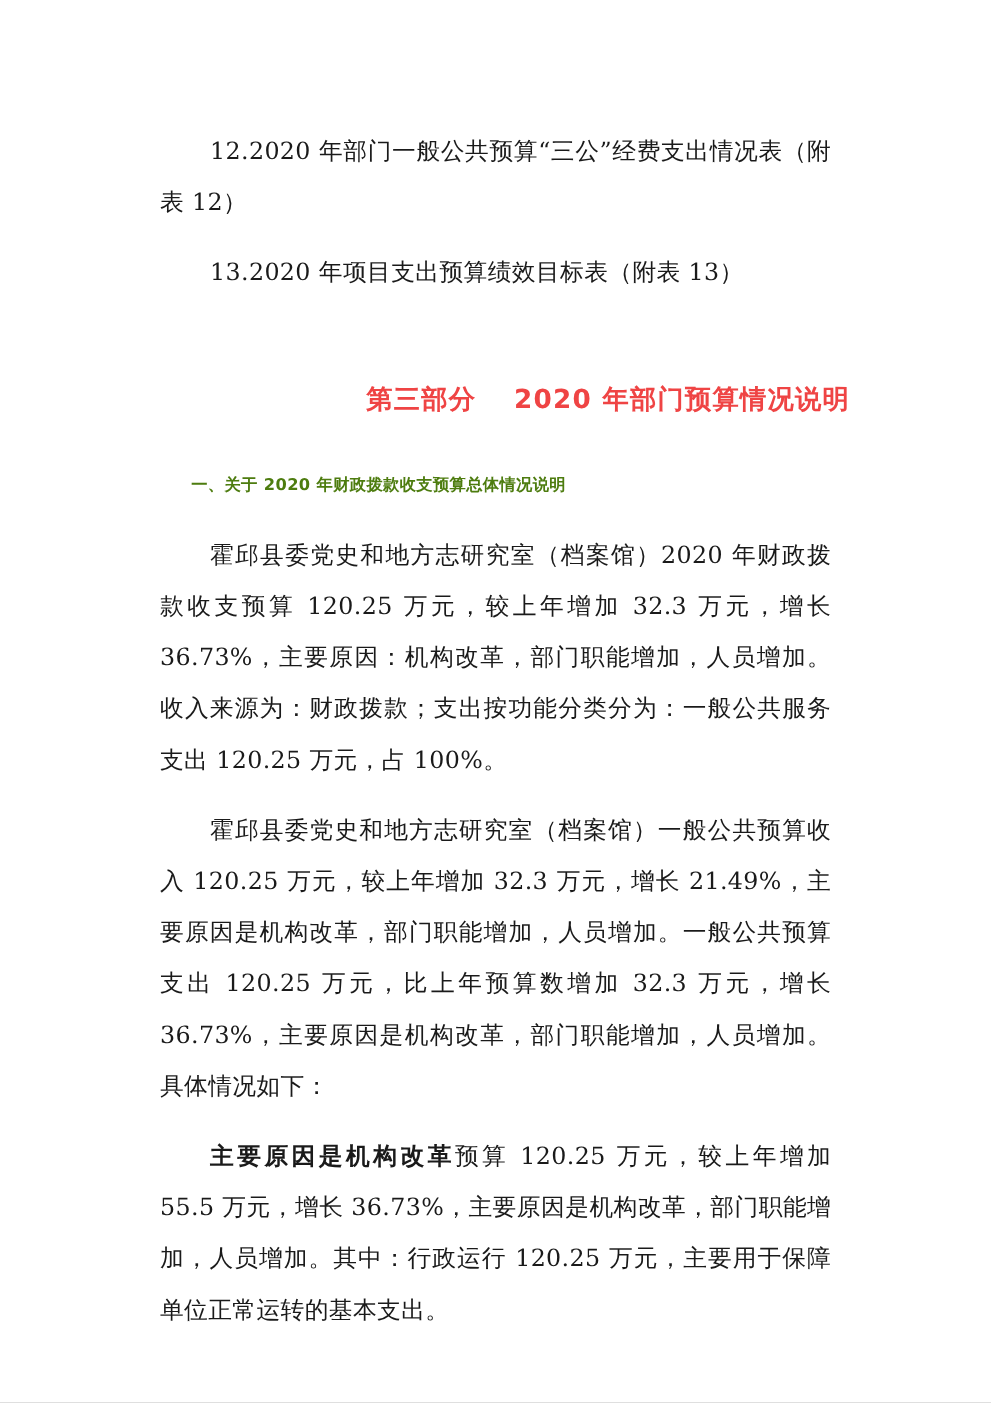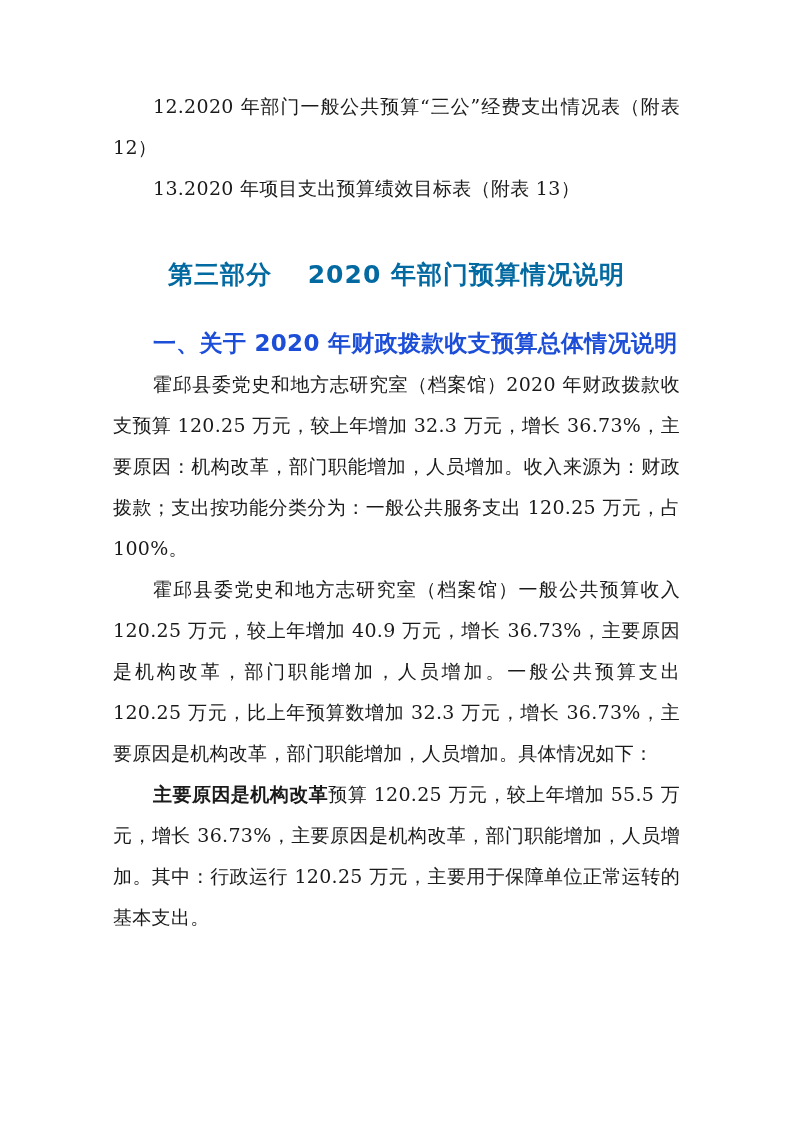--- a/index.html
+++ b/index.html
@@ -22,42 +22,42 @@
     top: 86px;
     width: 567px;
   }
   .para {
     font-family: "DejaVu Serif", "Liberation Serif", serif;
     font-size: 19px;
     line-height: 41px;
     color: #1a1a1a;
     text-align: justify;
     text-justify: inter-ideograph;
-    margin: 0;
+    margin: 15px;
     letter-spacing: 0.3px;
   }
   .indent2 {
     text-indent: 40px;
   }
   .section-title {
     font-family: "DejaVu Sans", "Liberation Sans", sans-serif;
     font-weight: bold;
-    font-size: 25px;
+    font-size: 21px;
     line-height: 41px;
-    color: #0369a1;
-    text-align: center;
+    color: #ef4444;
+    text-align: right;
     margin: 0;
     letter-spacing: 1px;
   }
   .sub-title {
     font-family: "DejaVu Sans", "Liberation Sans", sans-serif;
     font-weight: bold;
-    font-size: 23px;
+    font-size: 13px;
     line-height: 41px;
-    color: #1d4ed8;
+    color: #4d7c0f;
     margin: 0;
     text-indent: 40px;
     letter-spacing: 0.3px;
   }
   .gap-lg { height: 45px; }
   .gap-md { height: 28px; }
   .bold-inline {
     font-family: "DejaVu Sans", "Liberation Sans", sans-serif;
     font-weight: bold;
   }
@@ -73,18 +73,18 @@
 
     <div class="gap-lg"></div>
 
     <h1 class="section-title">第三部分　 2020 年部门预算情况说明</h1>
 
     <div class="gap-md"></div>
 
     <h2 class="sub-title">一、关于 2020 年财政拨款收支预算总体情况说明</h2>
     <p class="para indent2">霍邱县委党史和地方志研究室（档案馆）2020 年财政拨款收支预算 120.25 万元，较上年增加 32.3 万元，增长 36.73%，主要原因：机构改革，部门职能增加，人员增加。收入来源为：财政拨款；支出按功能分类分为：一般公共服务支出 120.25 万元，占 100%。</p>
 
-    <p class="para indent2">霍邱县委党史和地方志研究室（档案馆）一般公共预算收入 120.25 万元，较上年增加 40.9 万元，增长 36.73%，主要原因是机构改革，部门职能增加，人员增加。一般公共预算支出 120.25 万元，比上年预算数增加 32.3 万元，增长 36.73%，主要原因是机构改革，部门职能增加，人员增加。具体情况如下：</p>
+    <p class="para indent2">霍邱县委党史和地方志研究室（档案馆）一般公共预算收入 120.25 万元，较上年增加 32.3 万元，增长 21.49%，主要原因是机构改革，部门职能增加，人员增加。一般公共预算支出 120.25 万元，比上年预算数增加 32.3 万元，增长 36.73%，主要原因是机构改革，部门职能增加，人员增加。具体情况如下：</p>
 
     <p class="para indent2"><span class="bold-inline">主要原因是机构改革</span><span>预算 120.25 万元，较上年增加 55.5 万元，增长 36.73%，主要原因是机构改革，部门职能增加，人员增加。其中：行政运行 120.25 万元，主要用于保障单位正常运转的基本支出。</span></p>
 
   </div>
 </div>
 
 </body></html>

